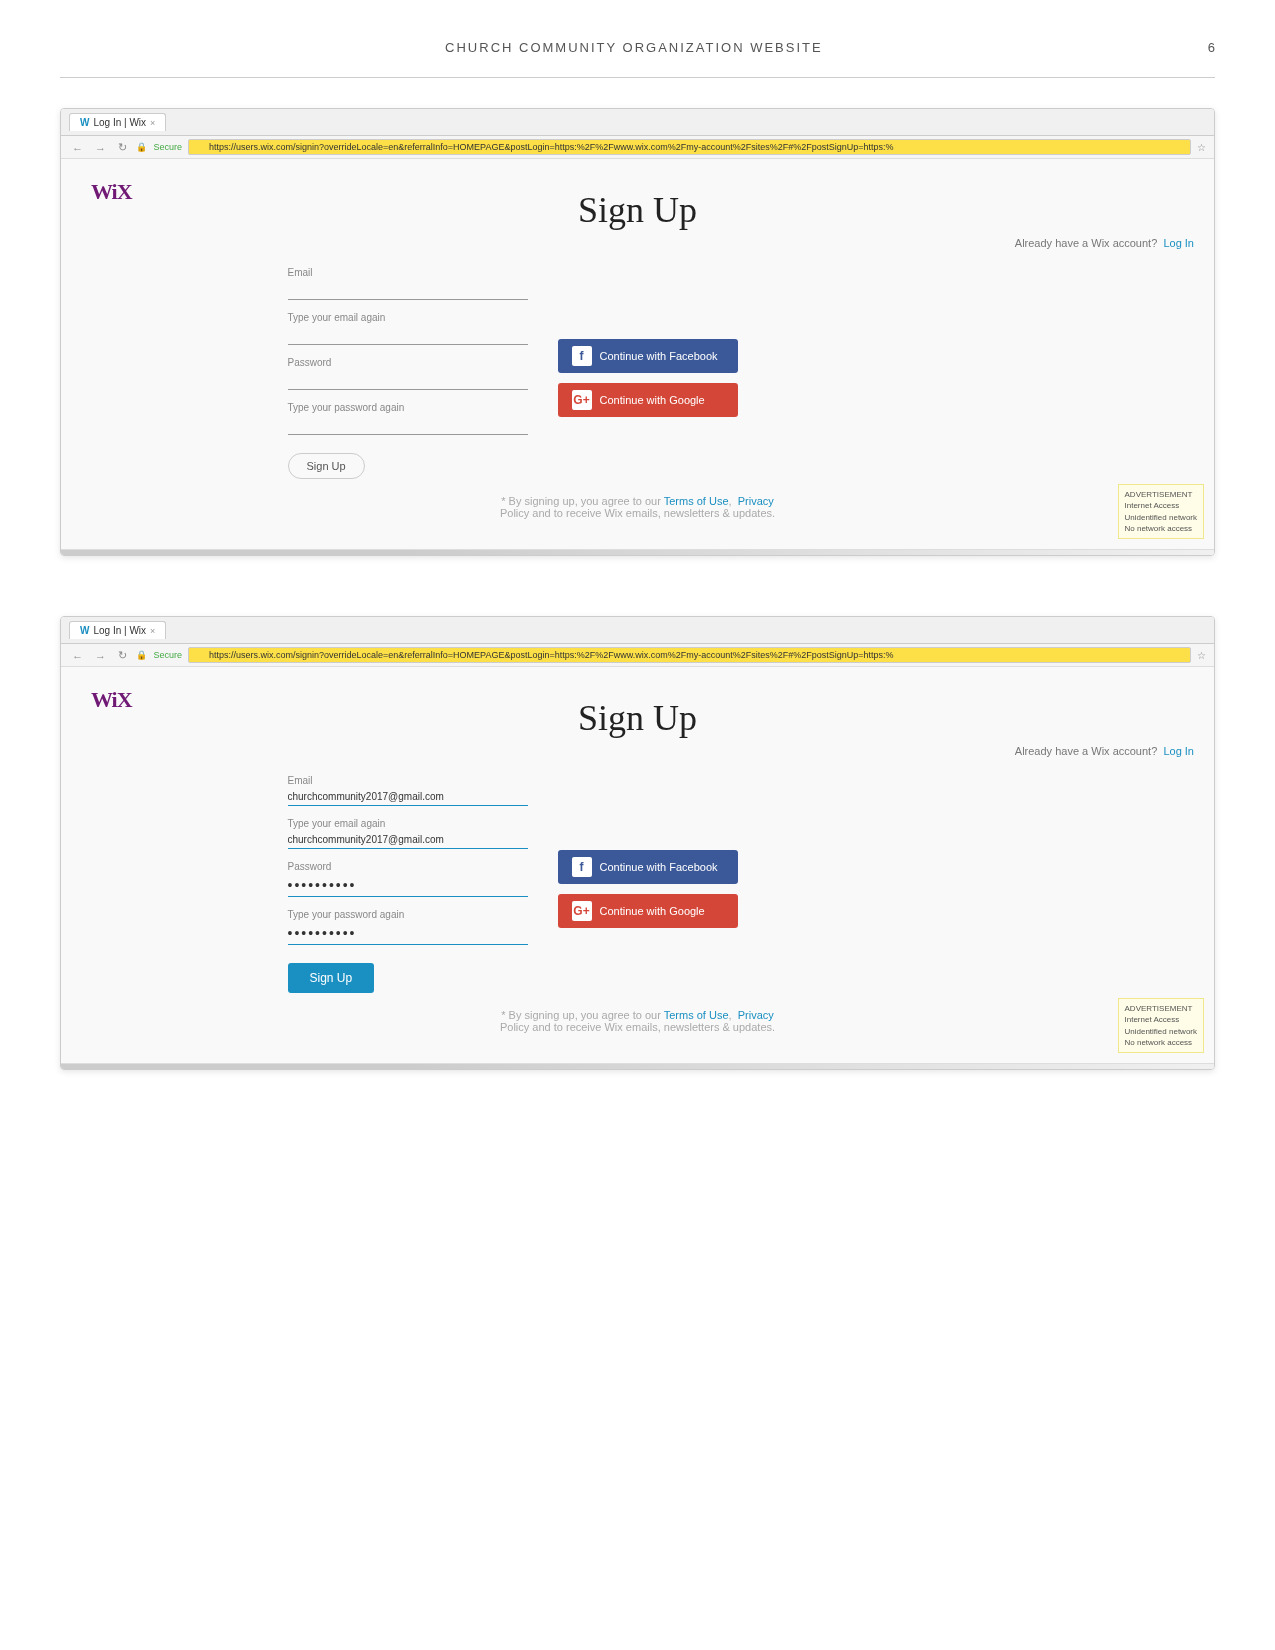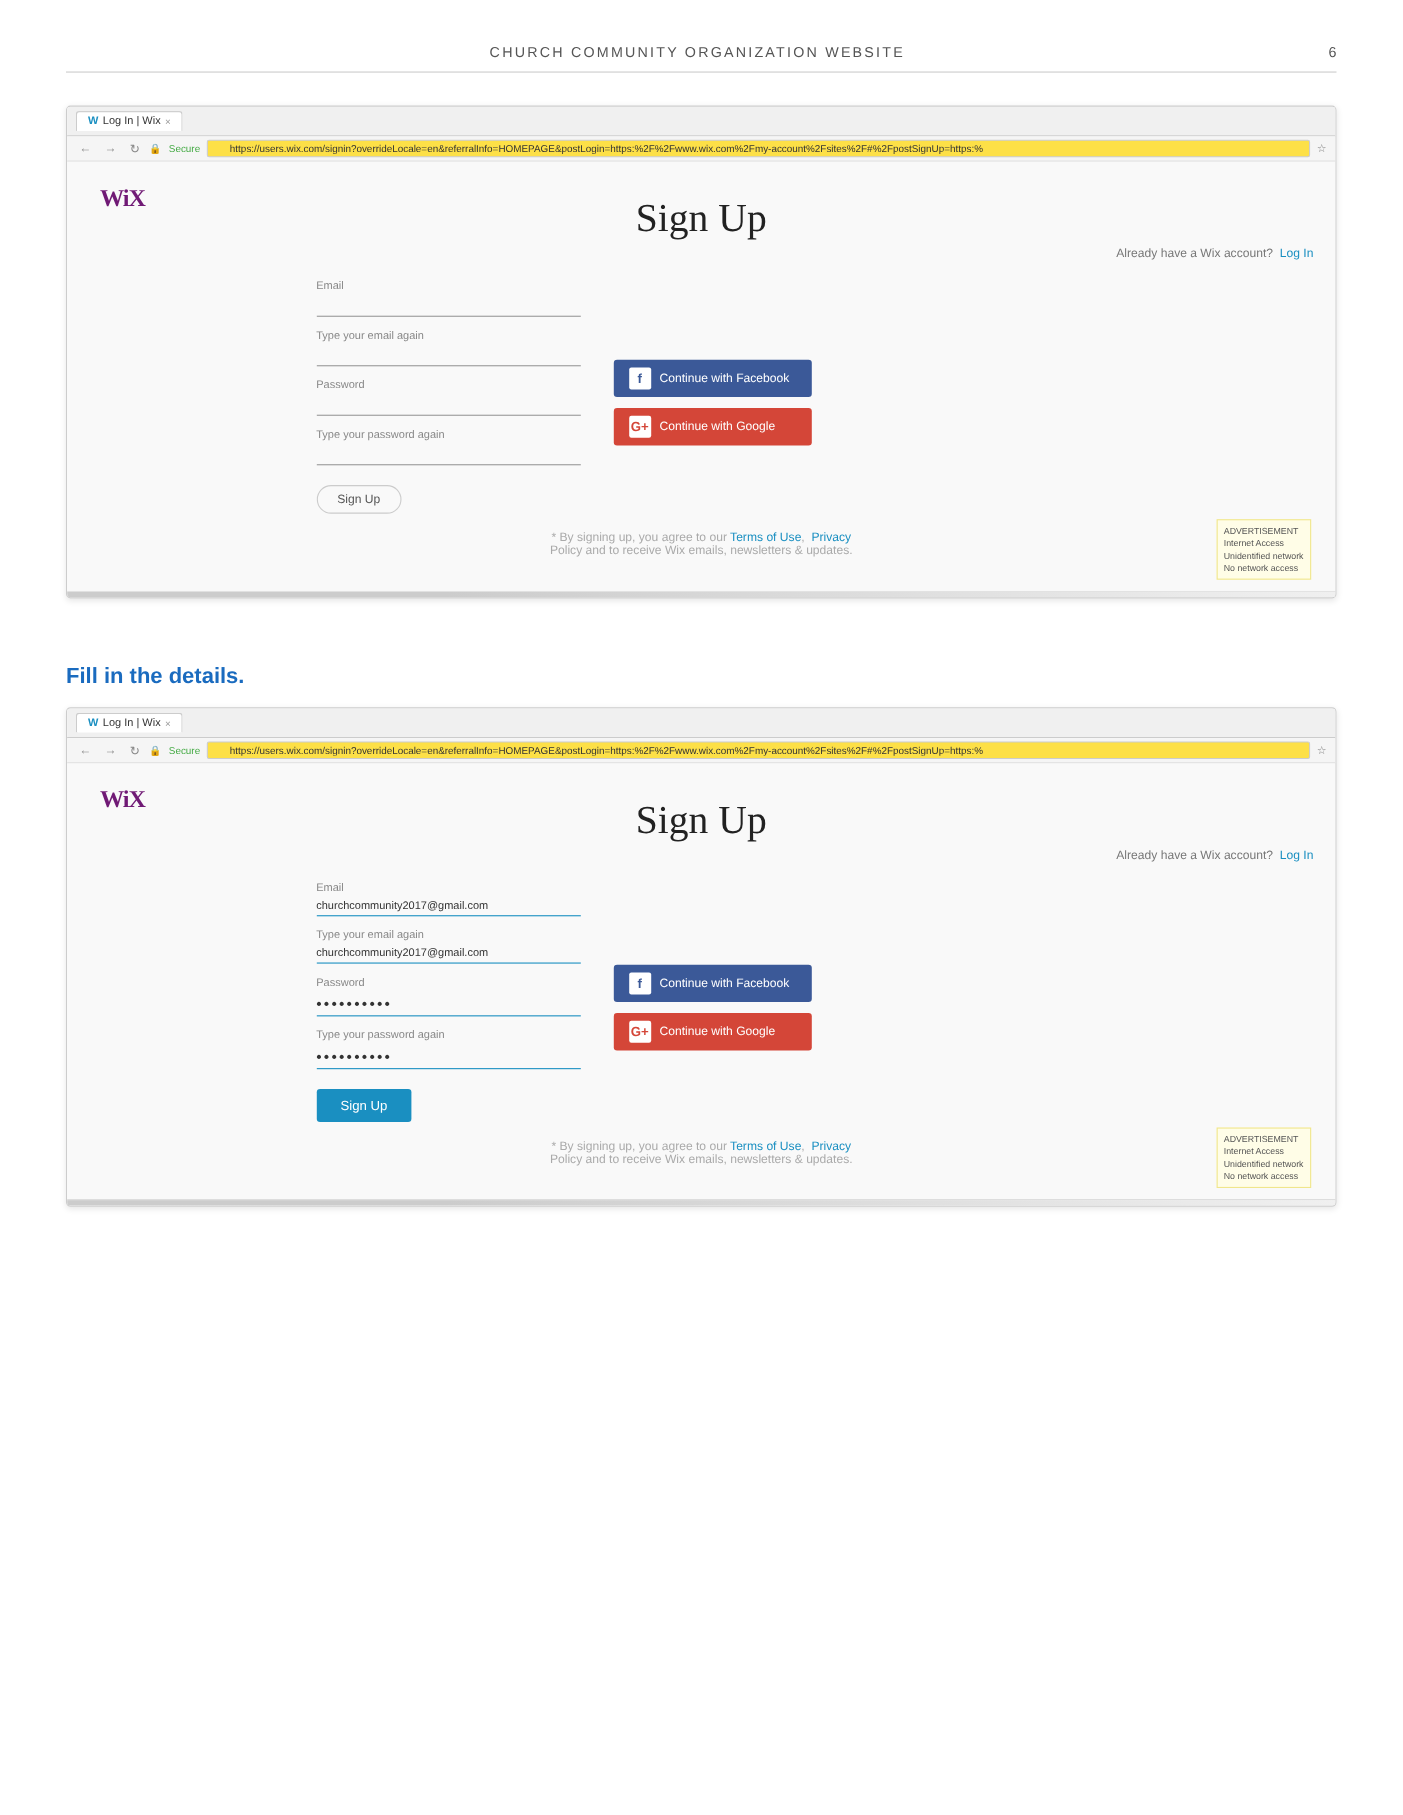--- a/index.html
+++ b/index.html
@@ -11,21 +11,21 @@
       padding: 40px 60px;
       color: #333;
     }
 
     .page-header {
       display: flex;
       justify-content: flex-end;
       align-items: center;
       margin-bottom: 30px;
       border-bottom: 1px solid #ccc;
-      padding-bottom: 10px;
+      padding-bottom: 22px;
     }
 
     .page-header-title {
       font-size: 13px;
       letter-spacing: 2px;
       color: #555;
       text-transform: uppercase;
       flex: 1;
       text-align: center;
     }
@@ -299,21 +299,21 @@
     }
 
     .wix-footer-text a {
       color: #1a8fc1;
       text-decoration: none;
     }
 
     .network-notice {
       position: absolute;
       bottom: 10px;
-      right: 22px;
+      right: 10px;
       background: #fffde7;
       border: 1px solid #f0e68c;
       font-size: 8px;
       color: #555;
       padding: 4px 6px;
       line-height: 1.4;
       max-width: 90px;
     }
 
     .scroll-indicator {
@@ -408,21 +408,20 @@
         <div>Internet Access</div>
         <div>Unidentified network</div>
         <div>No network access</div>
       </div>
     </div>
     <div class="scroll-indicator"></div>
   </div>
 </div>
 
 <div class="section">
-  <div class="section-title">Fill in the details.</div>
 
   <div class="browser">
 
     <div class="browser-toolbar">
       <div class="browser-tab">
         <span style="color:#1a8fc1; font-weight:bold; font-size:10px;">W</span>
         <span>Log In | Wix</span>
         <span class="browser-tab-close">×</span>
       </div>
     </div>

